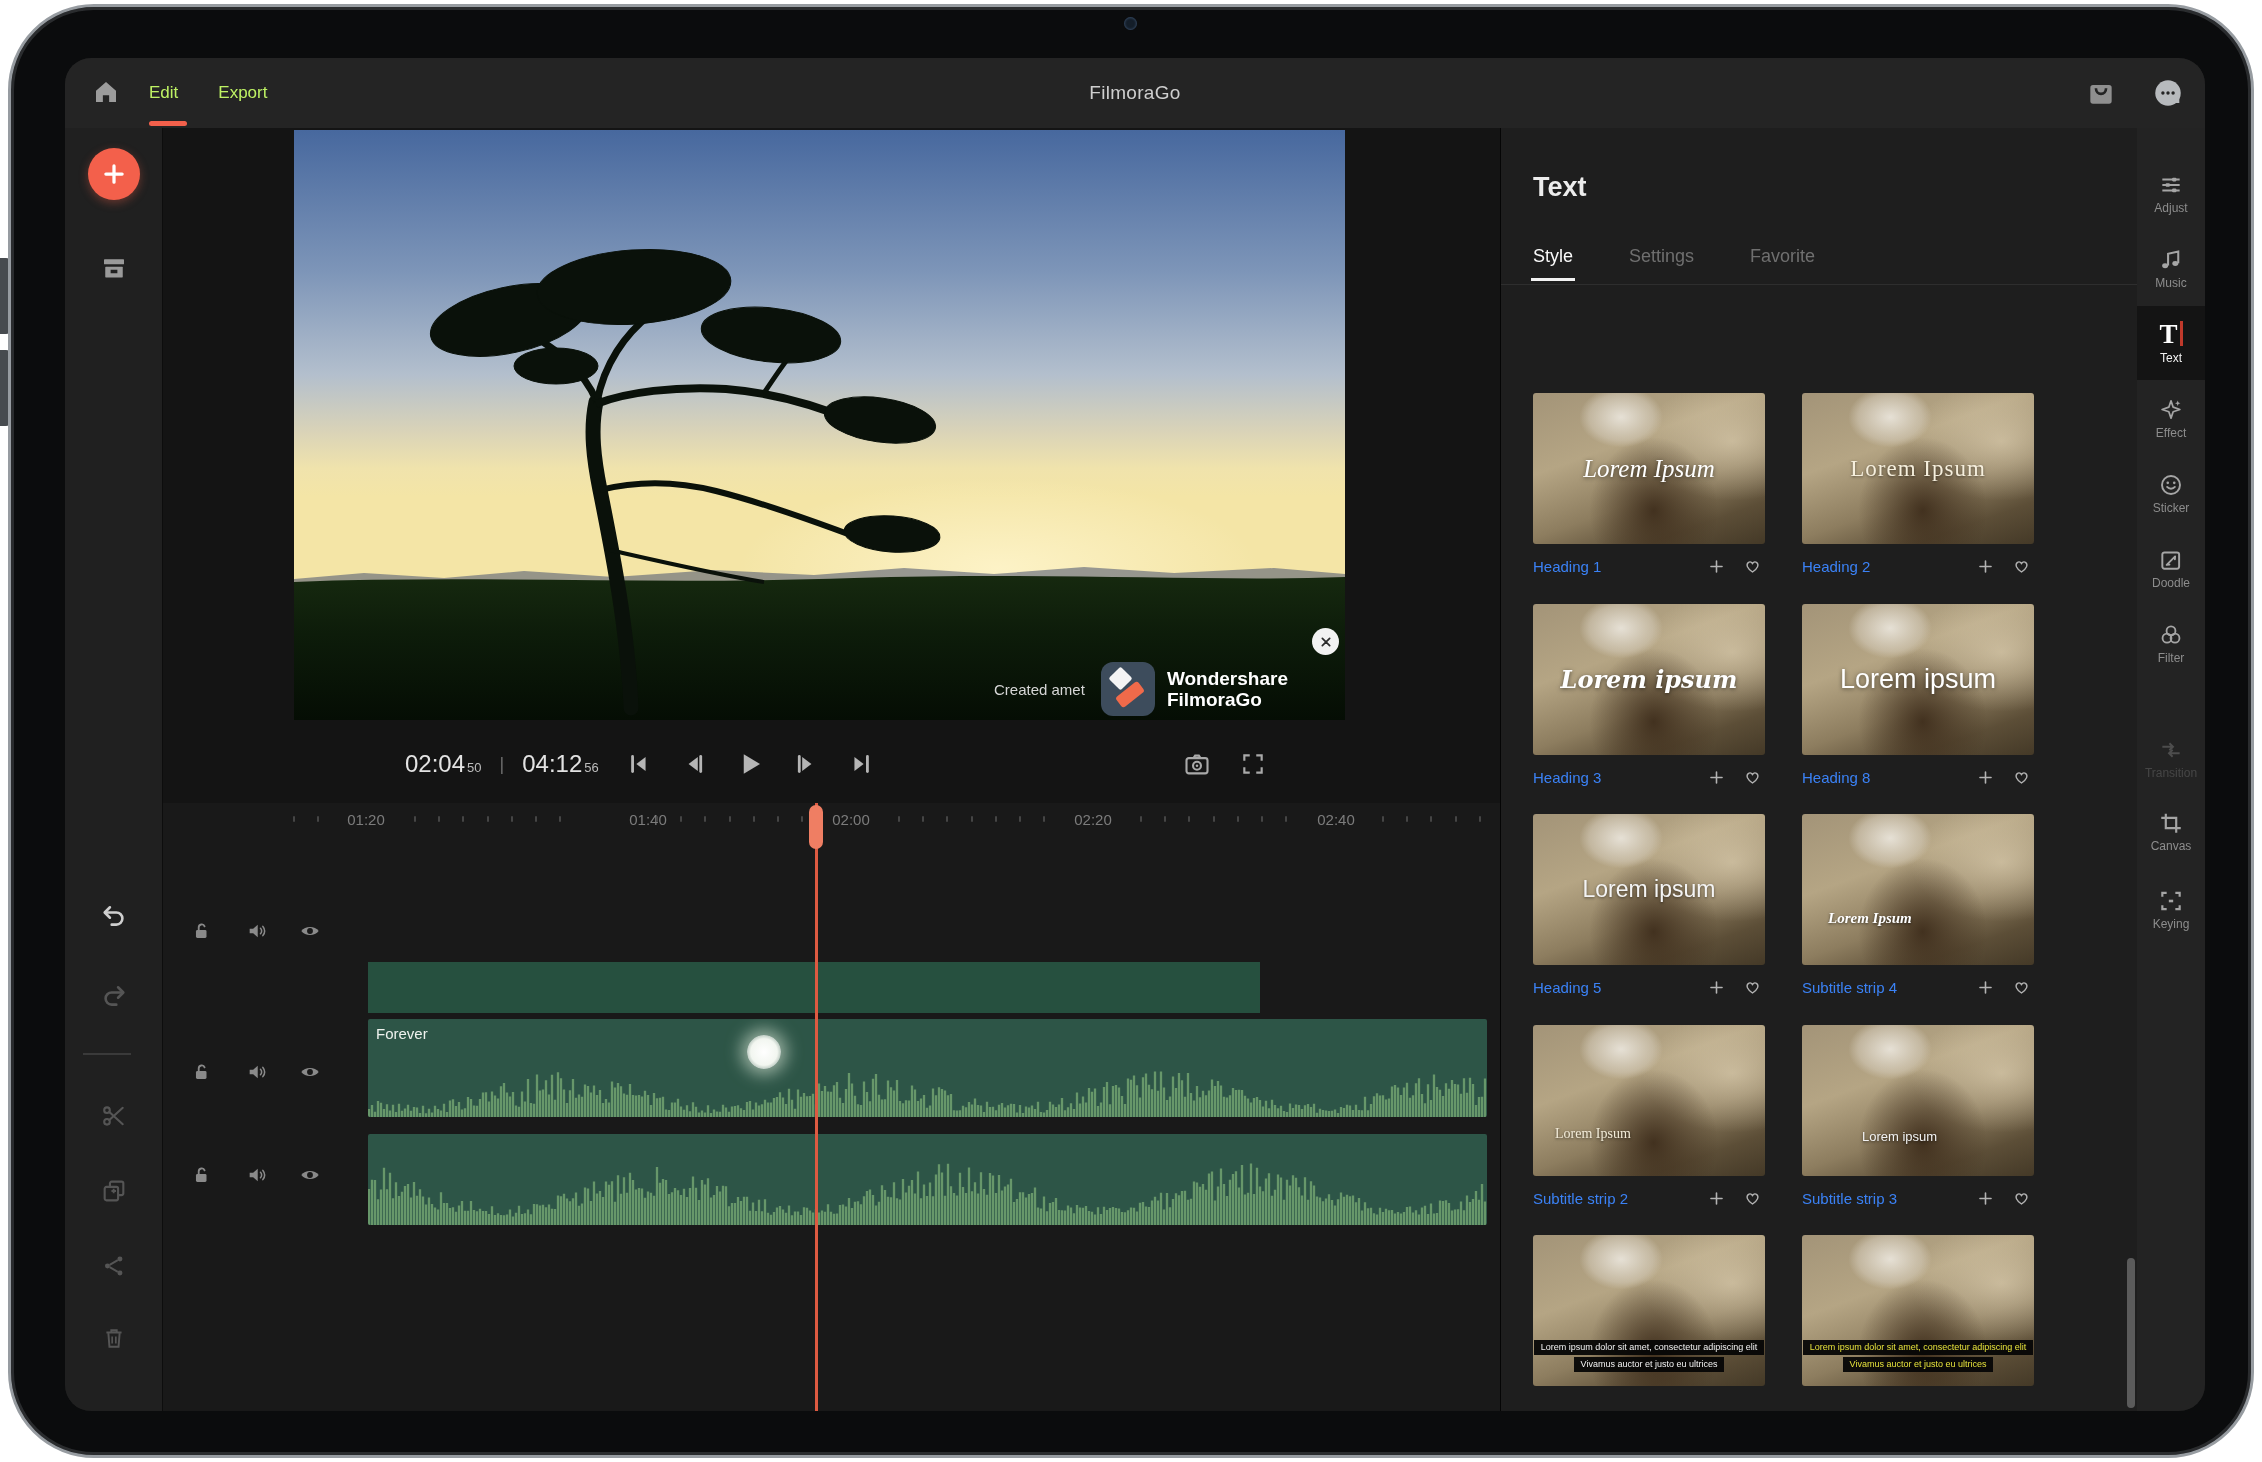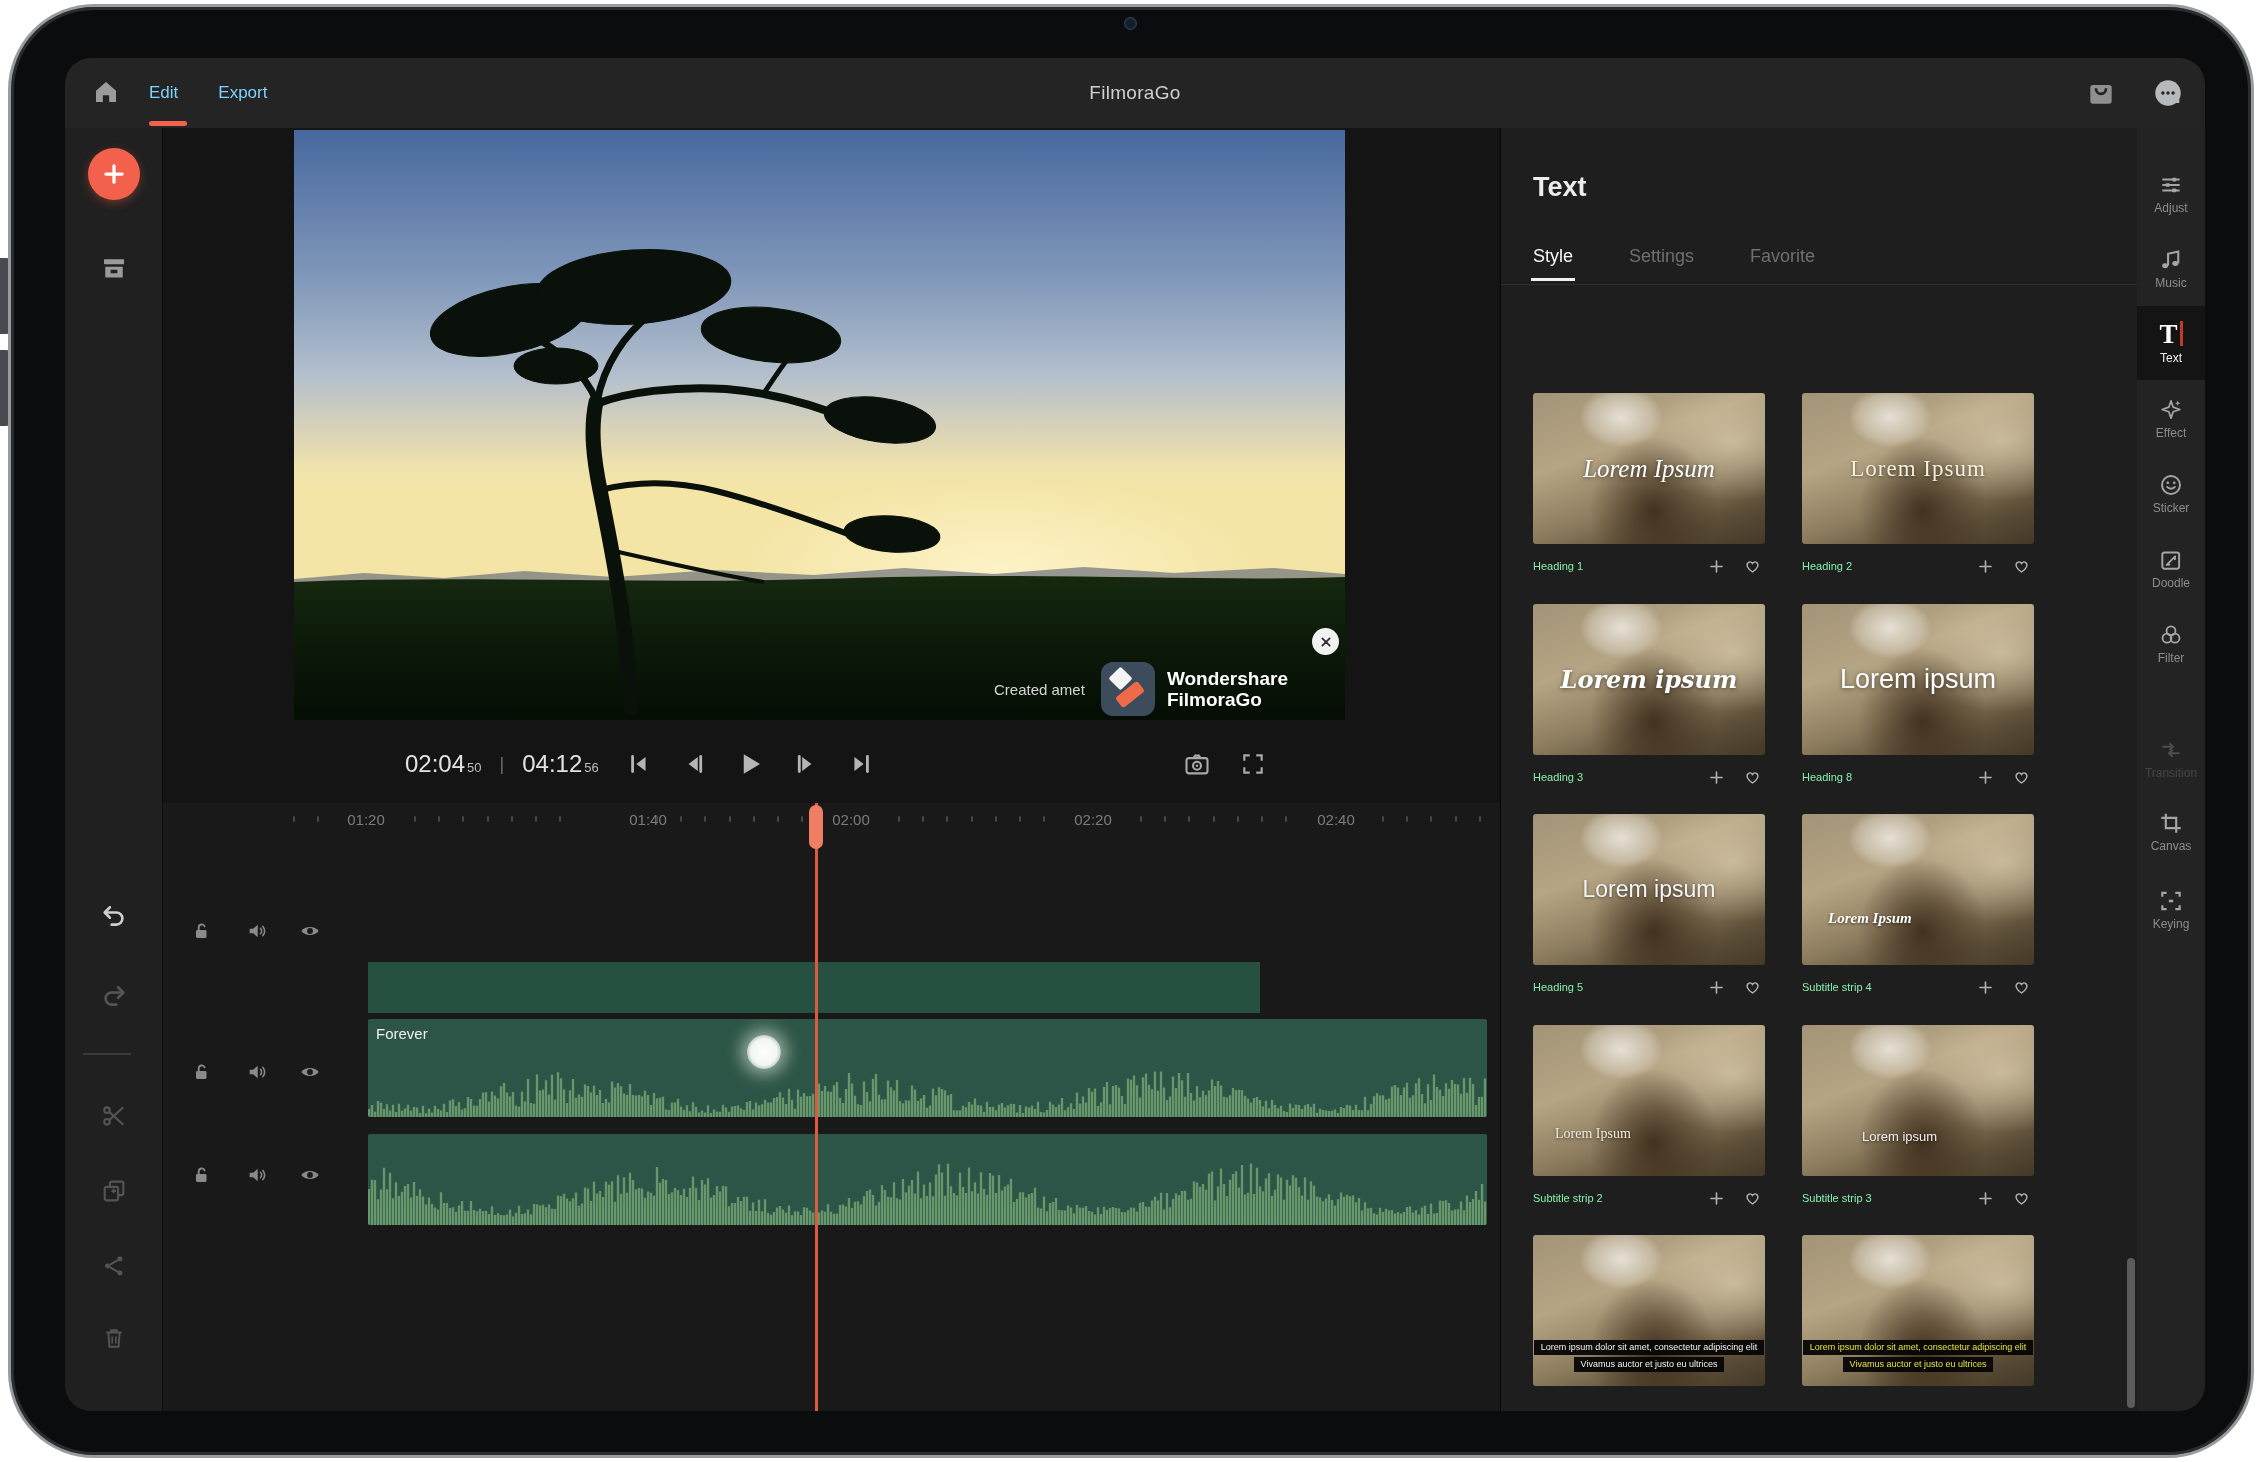--- a/index.html
+++ b/index.html
@@ -20,21 +20,21 @@
           border-radius:86px;border:3px solid #979ca1;box-shadow:inset 0 0 0 3px #2a2c2e}
   #camera{position:absolute;left:1124px;top:17px;width:13px;height:13px;border-radius:50%;
           background:#141e29;box-shadow:inset 0 0 2px 1px #32455c}
   #screen{position:absolute;left:54px;top:51px;width:2140px;height:1353px;background:#161616;
           border-radius:26px;overflow:hidden}
 
   
   #topbar{position:absolute;left:0;top:0;width:2140px;height:70px;background:#242424}
   #home-btn{position:absolute;left:26px;top:19px;width:32px;height:32px;color:#9c9c9c}
   #menu{position:absolute;left:84px;top:0;height:70px;display:flex;align-items:center;gap:40px}
-  .menu-item{position:relative;font-size:17px;color:#7dd3fc;height:70px;display:flex;align-items:center;cursor:default}
+  .menu-item{position:relative;font-size:17px;color:#bef264;height:70px;display:flex;align-items:center;cursor:default}
   .menu-item.active::after{content:"";position:absolute;left:0px;width:38px;bottom:2px;height:5px;border-radius:3px;background:var(--accent)}
   #app-title{position:absolute;left:0;top:0;width:2140px;height:70px;display:flex;align-items:center;justify-content:center;
              font-size:19px;color:#cfcfcf;letter-spacing:.3px;pointer-events:none}
   #tb-right{position:absolute;right:20px;top:0;height:70px;display:flex;align-items:center;gap:34px}
 
   
   #leftbar{position:absolute;left:0;top:70px;width:98px;height:1283px;background:#202020;border-right:1px solid #0d0d0d}
   .lb-btn{position:absolute;left:0;width:98px;height:56px;display:flex;align-items:center;justify-content:center}
   .lb-divider{position:absolute;left:18px;width:48px;height:2px;background:#3a3a3a}
   #add-btn-circle{width:52px;height:52px;border-radius:50%;background:var(--accent);display:flex;align-items:center;justify-content:center;
@@ -118,21 +118,21 @@
   #filter-dd{position:absolute;left:32px;top:182px;width:501px;height:53px;background:#141414;border-radius:5px;
              display:flex;align-items:center;justify-content:space-between;padding:0 22px;color:#b2b2b2;font-size:18px}
   .grid-thumb{position:absolute;width:232px;height:151px;border-radius:3px;overflow:hidden;
               display:flex;align-items:center;justify-content:center}
   .t-photo{background:
      radial-gradient(ellipse 58px 42px at 38% 16%, rgba(233,228,218,.95) 0%, rgba(212,203,186,.55) 55%, rgba(0,0,0,0) 72%),
      radial-gradient(ellipse 92px 105px at 52% 78%, rgba(58,41,24,.88) 0%, rgba(58,41,24,0) 70%),
      radial-gradient(ellipse 130px 85px at 86% 32%, rgba(238,224,194,.55) 0%, rgba(0,0,0,0) 70%),
      linear-gradient(160deg,#a39478 0%,#b5a584 35%,#8d7d5f 62%,#5c4e37 82%,#443927 100%)}
   .grid-label{position:absolute;width:232px;height:44px;display:flex;align-items:center}
-  .gl-name{font-size:11px;color:#86efac;flex:1}
+  .gl-name{font-size:15px;color:#3b82f6;flex:1}
   .gl-ico{width:26px;height:26px;display:flex;align-items:center;justify-content:center;color:#b3b3b3}
   .s-script{font-family:"Liberation Serif",serif;font-style:italic;font-size:25px;color:#fff;text-shadow:0 1px 4px rgba(0,0,0,.55)}
   .s-serif{font-family:"Liberation Serif",serif;font-size:23px;letter-spacing:1px;color:#f6efdd;text-shadow:0 1px 3px rgba(0,0,0,.5)}
   .s-script2{font-family:"DejaVu Serif",serif;font-style:italic;font-weight:bold;font-size:24px;color:#fff;text-shadow:0 1px 4px rgba(0,0,0,.55)}
   .s-sansbold{font-size:27px;color:#fff;text-shadow:0 1px 4px rgba(0,0,0,.5)}
   .s-sans{font-size:23px;color:#f4f4f4;text-shadow:0 1px 3px rgba(0,0,0,.5)}
   .s-scriptsm{position:absolute;left:26px;bottom:38px;font-family:"Liberation Serif",serif;font-style:italic;font-weight:bold;font-size:15px;color:#fff;text-shadow:0 1px 3px rgba(0,0,0,.6)}
   .s-serifsm{position:absolute;left:22px;bottom:34px;font-family:"Liberation Serif",serif;font-size:14px;color:#f3ecd9;text-shadow:0 1px 3px rgba(0,0,0,.6)}
   .s-sanssm{position:absolute;left:60px;bottom:32px;font-size:13px;color:#f2f2f2;text-shadow:0 1px 3px rgba(0,0,0,.6)}
   .s-barbox{position:absolute;left:0;right:0;bottom:14px;display:flex;flex-direction:column;align-items:center;gap:2px}

